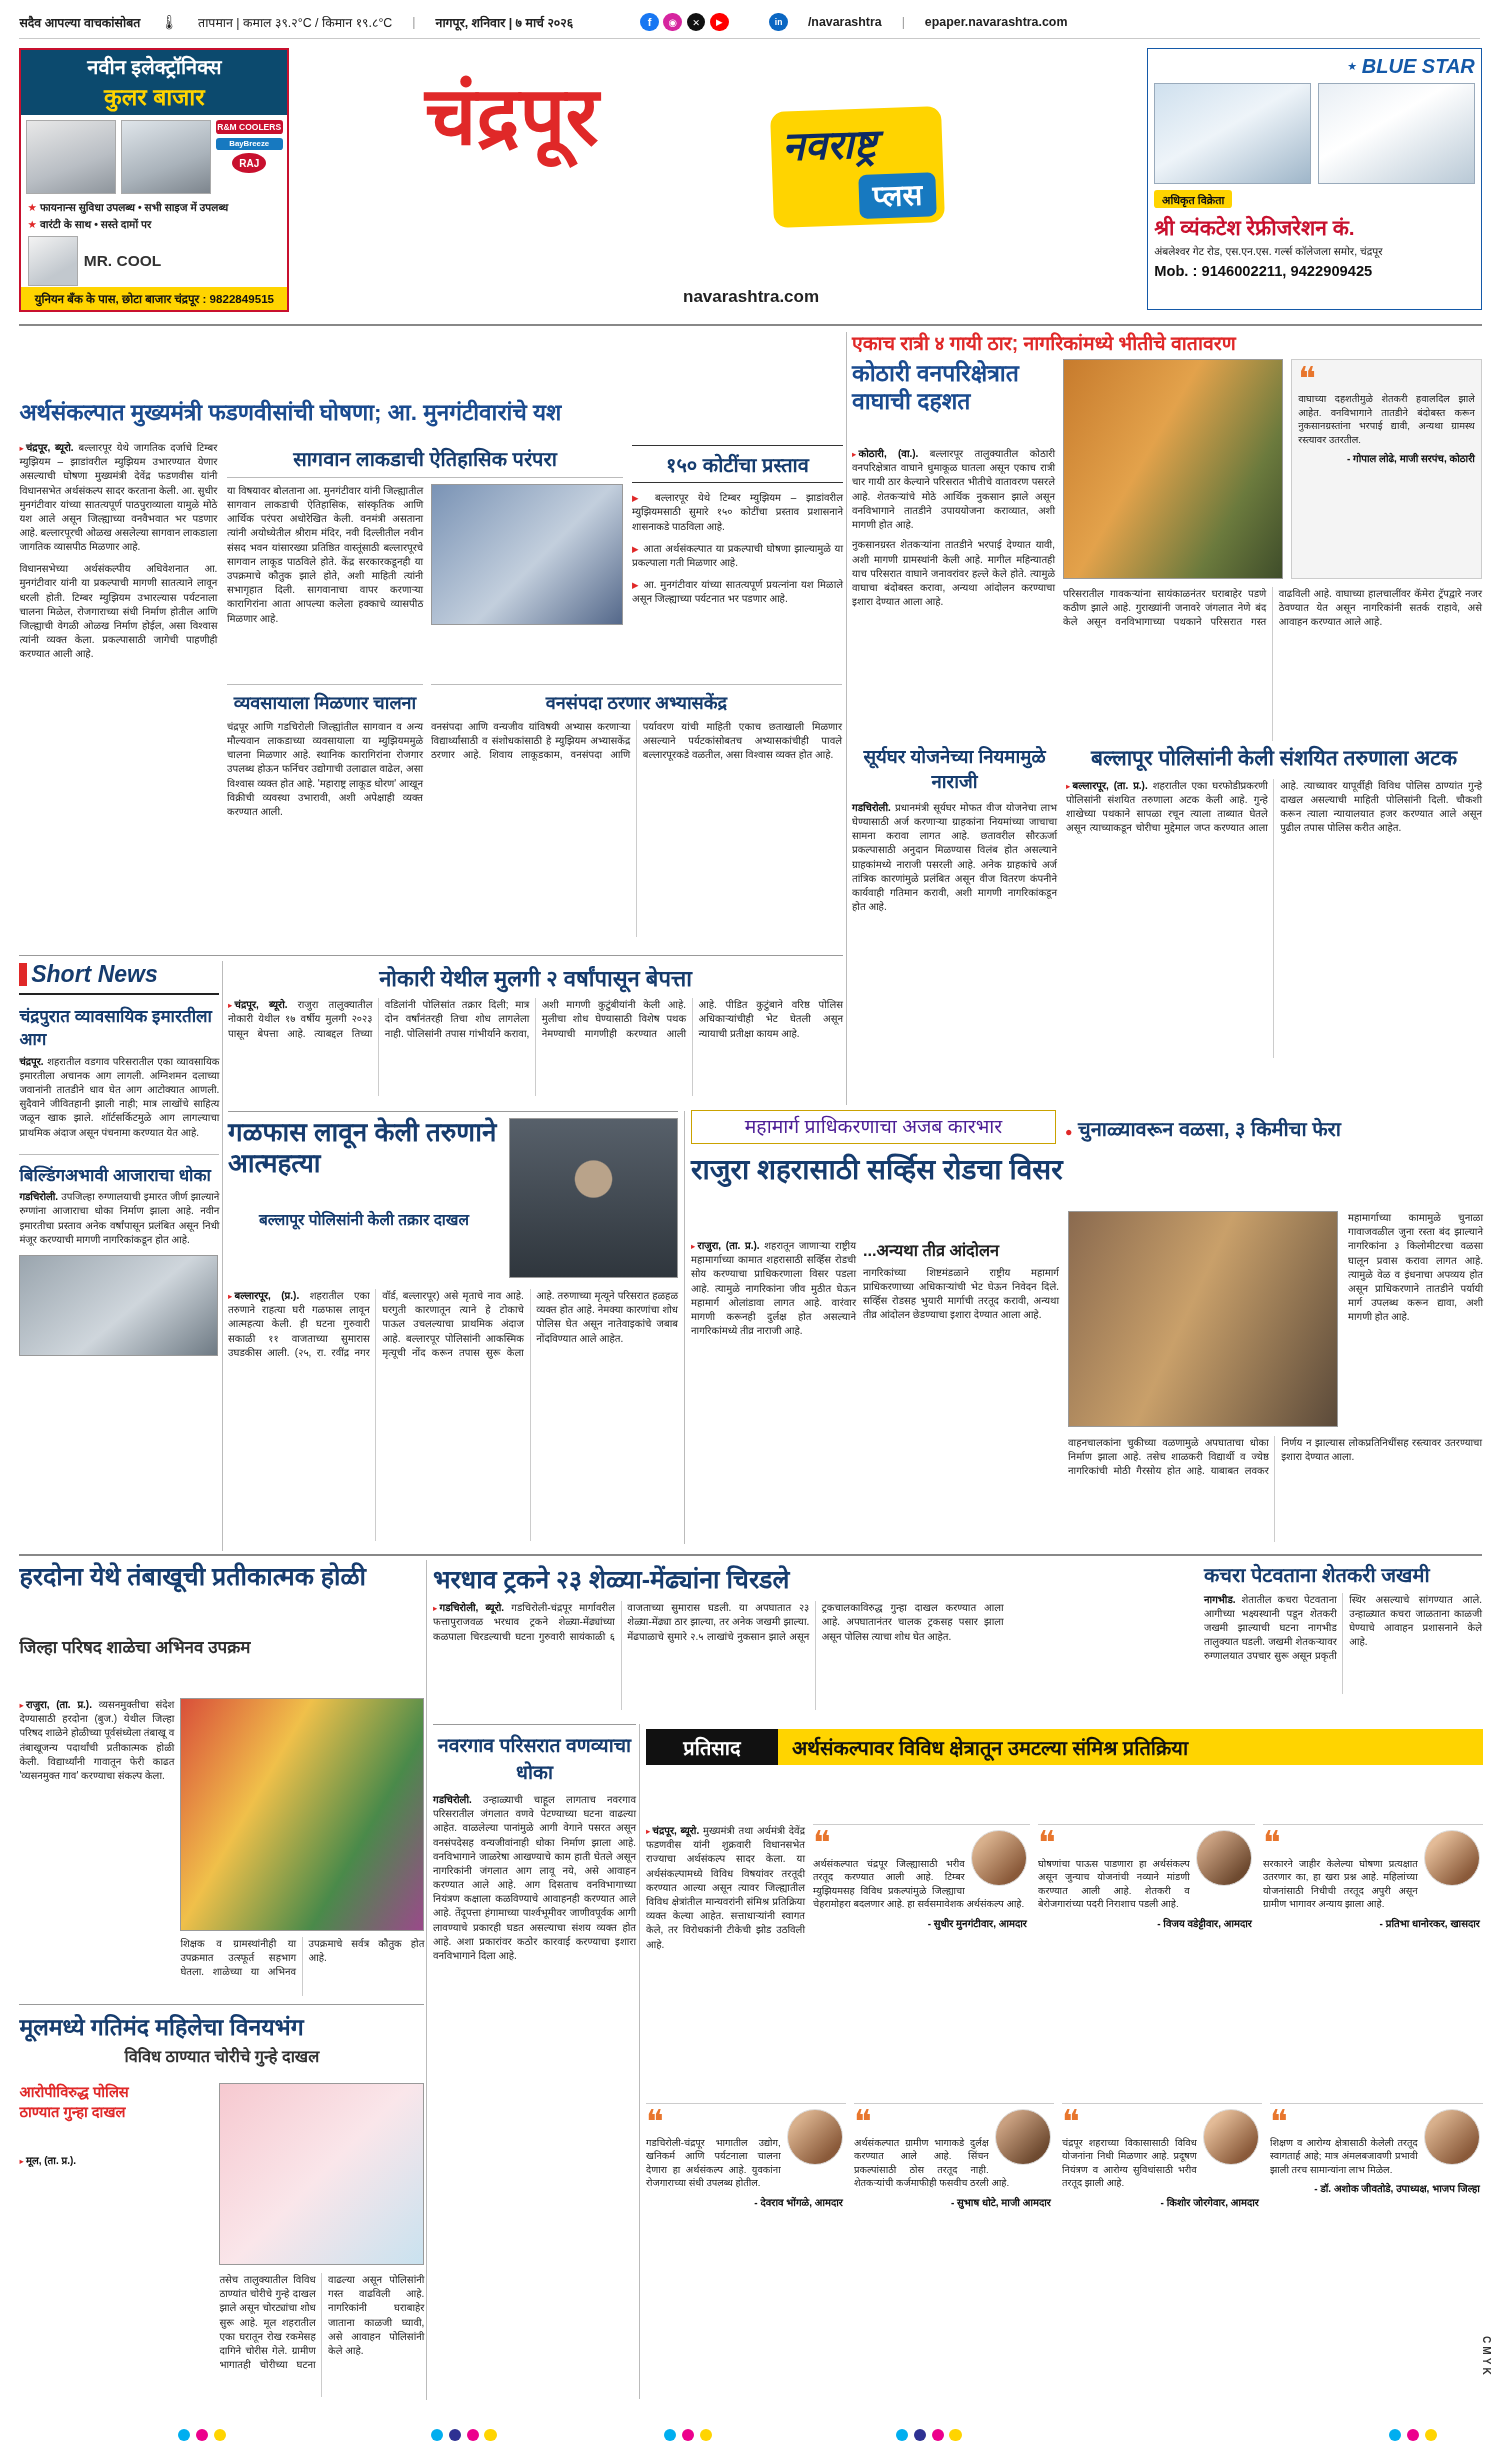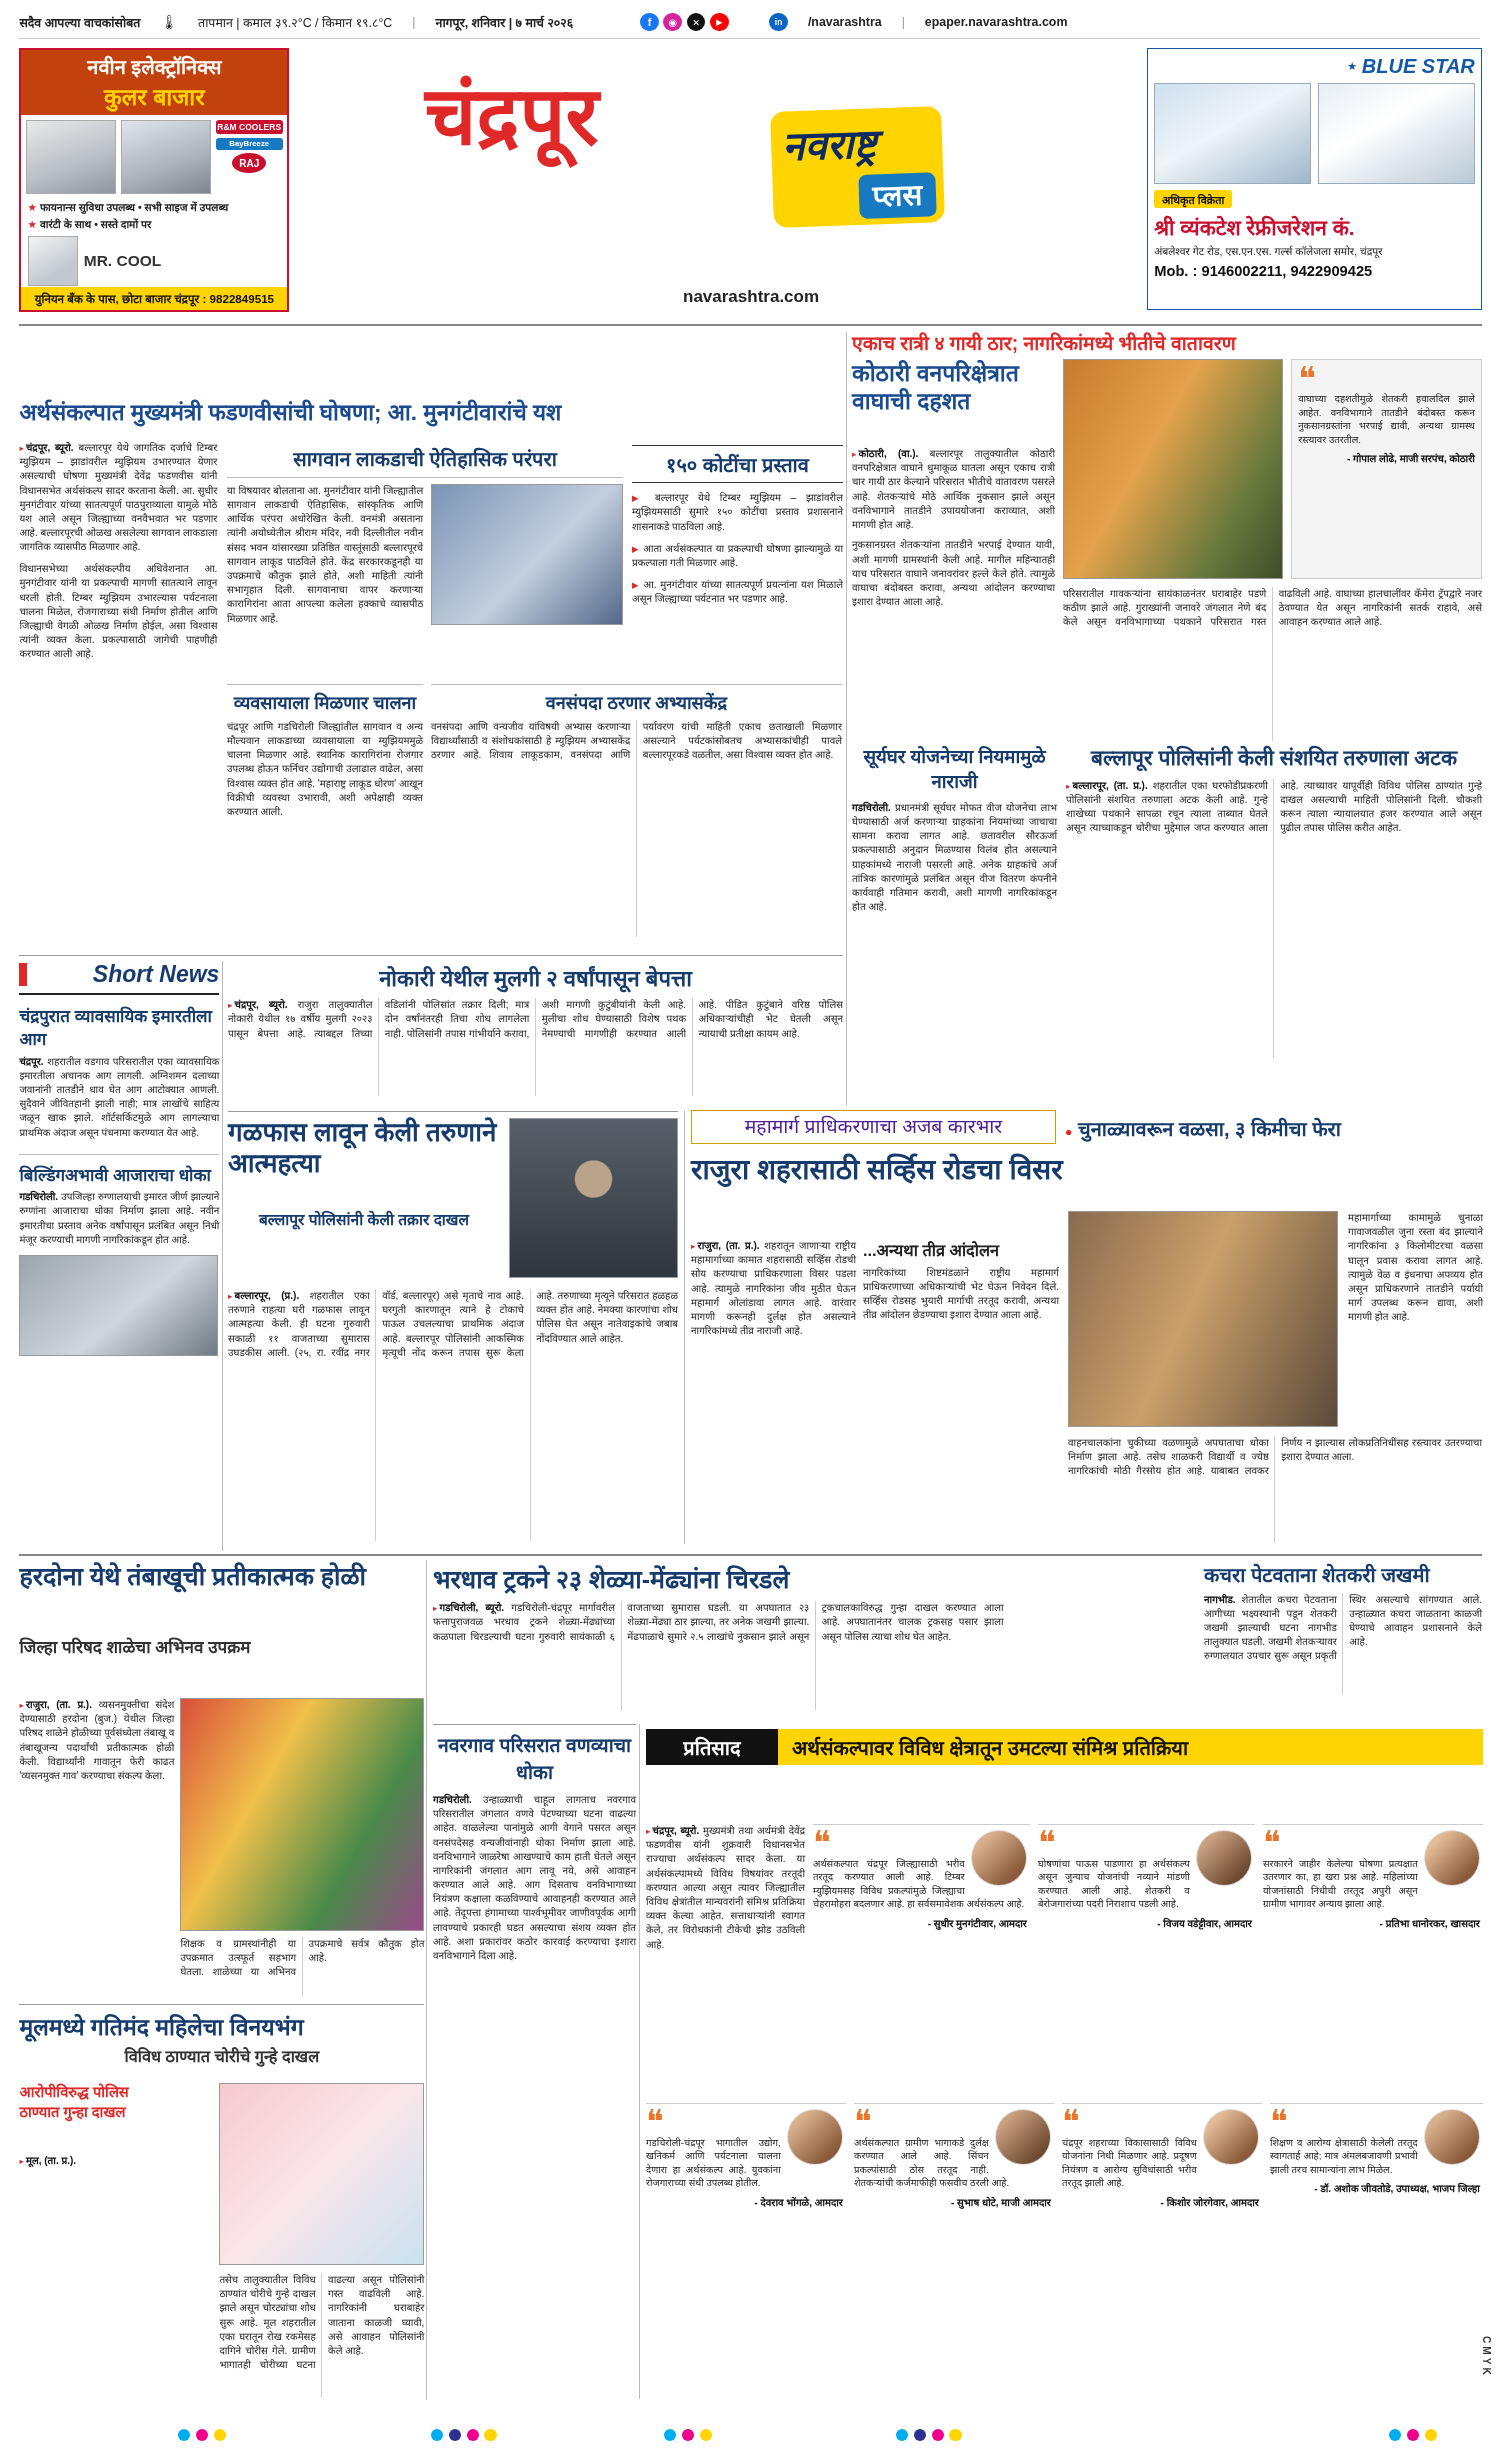--- a/index.html
+++ b/index.html
@@ -44,21 +44,21 @@
       <span style="width:18.6px;height:18.6px;border-radius:50%;background:#111;color:#fff;display:flex;align-items:center;justify-content:center;font-size:9.3px;">✕</span>
       <span style="width:18.6px;height:18.6px;border-radius:50%;background:#ff0000;color:#fff;display:flex;align-items:center;justify-content:center;font-size:8.5px;">▶</span>
       <span style="width:18.6px;height:18.6px;border-radius:50%;background:#0a66c2;color:#fff;display:flex;align-items:center;justify-content:center;font-size:8.5px;font-weight:bold;margin-left:36px;">in</span>
     </span>
     <span style="font-weight:bold;">/navarashtra</span>
     <span style="color:#999;">|</span>
     <span style="font-weight:bold;">epaper.navarashtra.com</span>
   </div>
 
   <div class="abs" style="left:19.4px;top:48px;width:270px;height:264px;border:2.3px solid #c8102e;">
-    <div style="background:#c2410c;color:#fff;text-align:center;padding:3.1px 0;">
+    <div style="background:#0c4a6e;color:#fff;text-align:center;padding:3.1px 0;">
       <div style="font-size:20px;font-weight:bold;">नवीन इलेक्ट्रॉनिक्स</div>
       <div style="font-size:23px;font-weight:bold;color:#ffd400;">कुलर बाजार</div>
     </div>
     <div style="display:flex;gap:4.7px;padding:4.7px;">
       <div style="flex:1;height:74px;background:linear-gradient(160deg,#e8e8e8,#b9bec4 60%,#8e959c);border:0.8px solid #aaa;"></div>
       <div style="flex:1;height:74px;background:linear-gradient(160deg,#dfe5ea,#aab3bb 60%,#7d858d);border:0.8px solid #aaa;"></div>
       <div style="width:67px;display:flex;flex-direction:column;gap:3.1px;">
         <span style="background:#c8102e;color:#fff;font-size:8.5px;font-weight:bold;text-align:center;padding:2.3px 1.6px;border-radius:3.1px;">R&amp;M COOLERS</span>
         <span style="background:#1779c0;color:#fff;font-size:7.8px;font-weight:bold;text-align:center;padding:1.6px;border-radius:3.1px;">BayBreeze</span>
         <span style="background:#c8102e;color:#fff;font-size:10px;font-weight:bold;text-align:center;padding:4.7px 0;border-radius:50%;width:34px;margin:0 auto;">RAJ</span>
@@ -159,21 +159,21 @@
 
   <div class="abs" style="left:1066px;top:743px;width:416px;height:361px;">
     <div class="hb center" style="font-size:21px;color:#163c6e;">बल्लापूर पोलिसांनी केली संशयित तरुणाला अटक</div>
     <p class="bt c2" style="margin-top:7.8px;height:279px;"><span class="ptr">▸</span><span class="dl">बल्लारपूर, (ता. प्र.).</span> <span>शहरातील एका घरफोडीप्रकरणी पोलिसांनी संशयित तरुणाला अटक केली आहे. गुन्हे शाखेच्या पथकाने सापळा रचून त्याला ताब्यात घेतले असून त्याच्याकडून चोरीचा मुद्देमाल जप्त करण्यात आला आहे. त्याच्यावर यापूर्वीही विविध पोलिस ठाण्यांत गुन्हे दाखल असल्याची माहिती पोलिसांनी दिली. चौकशी करून त्याला न्यायालयात हजर करण्यात आले असून पुढील तपास पोलिस करीत आहेत.</span></p>
   </div>
 
   <div class="abs hline" style="left:19.4px;top:955px;width:824px;"></div>
   <div class="abs vline" style="left:222px;top:961px;height:590px;"></div>
 
   <div class="abs" style="left:19.4px;top:961px;width:200px;height:591px;">
-    <div style="display:flex;align-items:center;gap:10px;border-bottom:2.3px solid #222;padding-bottom:4.7px;justify-content:space-between;">
+    <div style="display:flex;align-items:center;gap:4px;border-bottom:2.3px solid #222;padding-bottom:4.7px;">
       <span style="width:7.8px;height:23px;background:#e02828;display:inline-block;"></span>
       <span style="font-size:23px;font-weight:bold;font-style:italic;color:#163c6e;">Short News</span>
     </div>
     <div class="hb" style="margin-top:9.3px;font-size:17px;color:#163c6e;">चंद्रपुरात व्यावसायिक इमारतीला आग</div>
     <p class="bt" style="margin-top:4.7px;"><span class="dl">चंद्रपूर.</span> <span>शहरातील वडगाव परिसरातील एका व्यावसायिक इमारतीला अचानक आग लागली. अग्निशमन दलाच्या जवानांनी तातडीने धाव घेत आग आटोक्यात आणली. सुदैवाने जीवितहानी झाली नाही; मात्र लाखोंचे साहित्य जळून खाक झाले. शॉर्टसर्किटमुळे आग लागल्याचा प्राथमिक अंदाज असून पंचनामा करण्यात येत आहे.</span></p>
     <div class="hb" style="margin-top:14px;font-size:17px;color:#163c6e;border-top:0.8px solid #bbb;padding-top:7.8px;">बिल्डिंगअभावी आजाराचा धोका</div>
     <p class="bt" style="margin-top:4.7px;"><span class="dl">गडचिरोली.</span> <span>उपजिल्हा रुग्णालयाची इमारत जीर्ण झाल्याने रुग्णांना आजाराचा धोका निर्माण झाला आहे. नवीन इमारतीचा प्रस्ताव अनेक वर्षांपासून प्रलंबित असून निधी मंजूर करण्याची मागणी नागरिकांकडून होत आहे.</span></p>
     <div class="photo" style="margin-top:7.8px;width:199px;height:101px;background:linear-gradient(140deg,#9aa5ae,#cfd6dc 55%,#6e7a84);"></div>
   </div>
 

